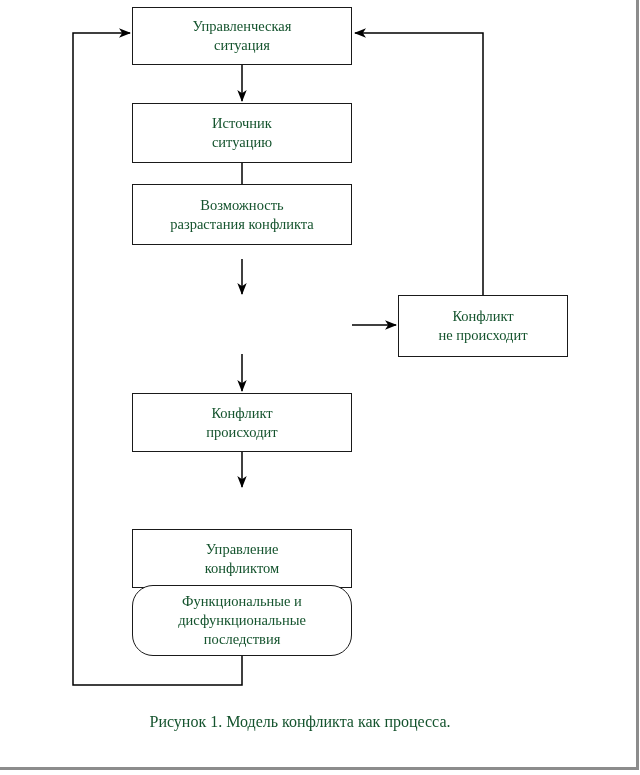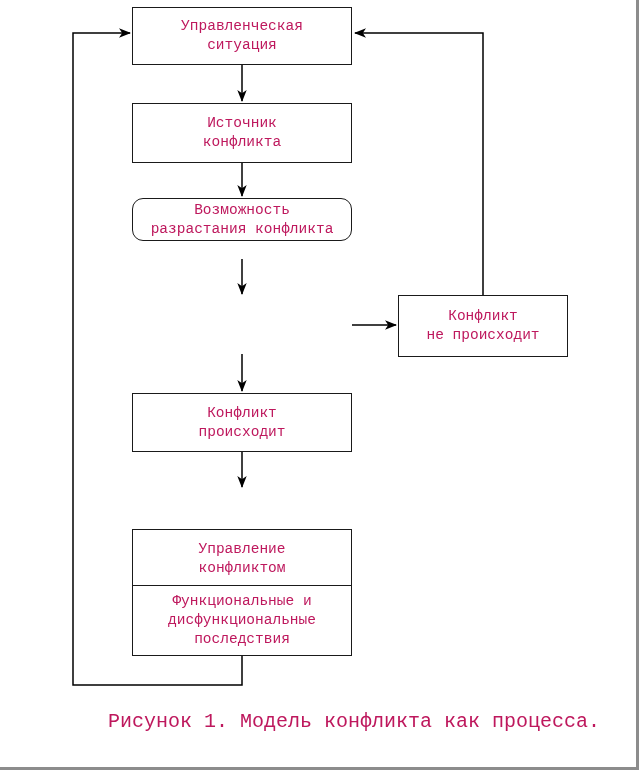--- a/index.html
+++ b/index.html
@@ -2,22 +2,22 @@
 <html><head>
 <meta charset="utf-8">
 <style>
   html, body { margin: 0; padding: 0; background: #ffffff; }
   #canvas {
     position: relative;
     width: 640px;
     height: 775px;
     background: #ffffff;
     overflow: hidden;
-    font-family: Liberation Mono, monospace;
-    color: #be185d;
+    font-family: Liberation Serif, serif;
+    color: #14532d;
   }
   #connectors {
     position: absolute;
     left: 0; top: 0;
     width: 640px; height: 775px;
     pointer-events: none;
   }
   .box {
     position: absolute;
     box-sizing: border-box;
@@ -28,32 +28,32 @@
     justify-content: center;
     text-align: center;
   }
   .box-text {
     white-space: pre-line;
     font-size: 14.5px;
     line-height: 19px;
   }
   .b1 { left: 132px; top: 7px;   width: 220px; height: 58px; }
   .b2 { left: 132px; top: 103px; width: 220px; height: 60px; }
-  .b3 { left: 132px; top: 198px; width: 220px; height: 43px; border-radius: 11px; }
+  .b3 { left: 132px; top: 184px; width: 220px; height: 61px; }
   .b4 { left: 132px; top: 296px; width: 220px; height: 58px; }
   .b5 { left: 398px; top: 295px; width: 170px; height: 62px; }
   .b6 { left: 132px; top: 393px; width: 220px; height: 59px; }
   .b7 { left: 132px; top: 489px; width: 220px; height: 59px; margin-top: 40px; }
-  .b8 { left: 132px; top: 585px; width: 220px; height: 71px; }
+  .b8 { left: 132px; top: 585px; width: 220px; height: 71px; border-radius: 21px; }
   #caption {
     position: absolute;
     left: 0; top: 712px;
     width: 600px;
-    text-align: right;
-    font-size: 20px;
+    text-align: center;
+    font-size: 16px;
     line-height: 20px;
   }
   #page-border-right {
     position: absolute;
     left: 636px; top: 0;
     width: 3px; height: 770px;
     background: #8c8c8c;
   }
   #page-border-bottom {
     position: absolute;
@@ -88,21 +88,21 @@
     <polyline points="242,656 242,685 73,685 73,33 130,33" fill="none" stroke="#000000" stroke-width="1.5" marker-end="url(#arrow)"></polyline>
   </svg>
 
   <div class="box b1">
     <span class="box-text">Управленческая
 ситуация</span>
   </div>
 
   <div class="box b2">
     <span class="box-text">Источник
-конфликта</span>
+ситуацию</span>
   </div>
 
   <div class="box b3">
     <span class="box-text">Возможность
 разрастания конфликта</span>
   </div>
 
 
   <div class="box b5">
     <span class="box-text">Конфликт

